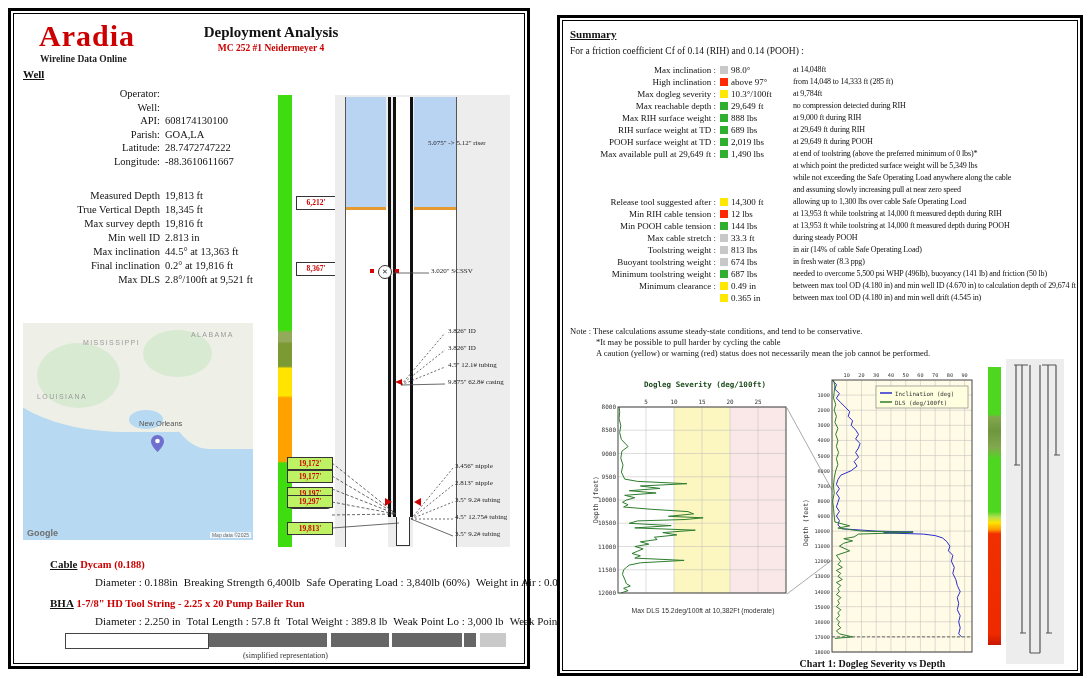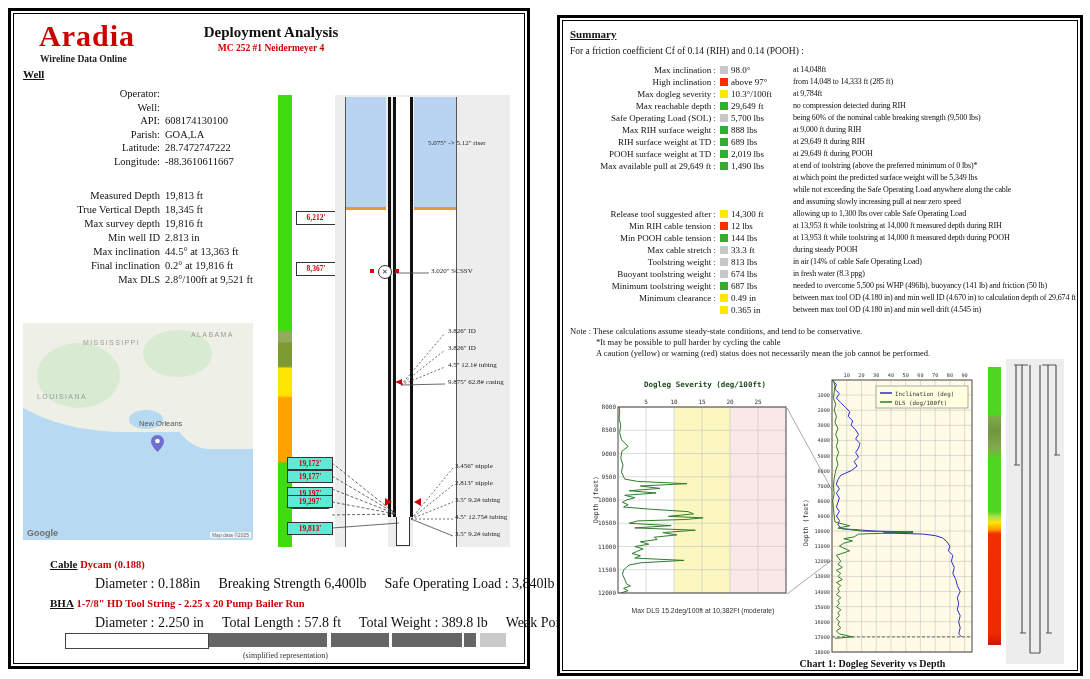--- a/index.html
+++ b/index.html
@@ -36,27 +36,27 @@
   
   #strip{position:absolute;left:267px;top:84px;width:14px;height:452px;}
   .strip-marker{position:absolute;left:285px;width:38px;height:12px;border:1px solid #333;background:#fff;color:#cc0000;font-size:7.5px;font-weight:bold;text-align:center;line-height:12px;}
   #schematic{position:absolute;left:324px;top:84px;width:175px;height:452px;background:#ededed;}
   #schematic .el{position:absolute;}
   .sch-label{font-size:7px;line-height:17px;color:#222;white-space:nowrap;}
   #riser-label{position:absolute;left:417px;top:128px;font-size:7px;color:#222;}
   #valve-label{position:absolute;left:420px;top:256px;font-size:7px;color:#222;}
   #mid-labels{position:absolute;left:437px;top:312px;}
   #br-labels{position:absolute;left:444px;top:447px;}
-  .depth-box{position:absolute;left:276px;width:44px;height:11px;border:1px solid #333;background:#5eead4;color:#cc0000;font-size:7.5px;font-weight:bold;text-align:center;line-height:11px;}
+  .depth-box{position:absolute;left:276px;width:44px;height:11px;border:1px solid #333;background:#bef264;color:#cc0000;font-size:7.5px;font-weight:bold;text-align:center;line-height:11px;}
   #leadersL{position:absolute;left:0;top:0;pointer-events:none;}
   
   #cable-h{position:absolute;left:39px;top:547px;font-size:10.5px;}
   #bha-h{position:absolute;left:39px;top:586px;font-size:10.5px;}
   .red-name{color:#cc0000;font-weight:bold;font-size:10.5px;}
-  .specs{position:absolute;left:84px;display:flex;gap:18px;font-size:14px;white-space:nowrap;}
+  .specs{position:absolute;left:84px;display:flex;gap:6px;font-size:11px;white-space:nowrap;}
   #cable-specs{top:565px;}
   #bha-specs{top:604px;}
   .seg{position:absolute;top:622px;height:14px;}
   .seg.o{background:#fff;border:1px solid #444;}
   .seg.d{background:#666;}
   .seg.l{background:#c9c9c9;}
   #bar-caption{position:absolute;left:54px;top:640px;width:441px;text-align:center;font-size:8px;color:#333;}
   
   #sum-h{position:absolute;left:10px;top:10px;font-size:11px;}
   #sum-intro{position:absolute;left:10px;top:28px;font-size:9.5px;}
@@ -162,21 +162,21 @@
     <svg class="abs" style="left:128px;top:112px" width="13" height="17" viewBox="0 0 13 17">
       <path d="M6.5,0 C2.9,0 0,2.9 0,6.5 C0,11 6.5,17 6.5,17 S13,11 13,6.5 C13,2.9 10.1,0 6.5,0 z" fill="#6f6fd0"></path>
       <circle cx="6.5" cy="6" r="2.3" fill="#fff"></circle>
     </svg>
     <div class="gwm">Google</div>
     <div class="attr">Map data ©2025</div>
   </div>
 
   <div id="strip" style="background: linear-gradient(rgb(63, 221, 15) 0%, rgb(63, 221, 15) 52%, rgb(147, 169, 92) 52.5%, rgb(147, 169, 92) 54.5%, rgb(124, 154, 51) 55%, rgb(124, 154, 51) 60%, rgb(255, 228, 0) 60.5%, rgb(255, 228, 0) 66.5%, rgb(255, 162, 0) 67%, rgb(255, 162, 0) 81%, rgb(63, 221, 15) 81.5%, rgb(63, 221, 15) 100%);"></div>
   <div id="strip-markers">
-      <div class="strip-marker" style="top: 200px;">6,212'</div>
+      <div class="strip-marker" style="top: 185px;">6,212'</div>
       <div class="strip-marker" style="top: 251px;">8,367'</div>
     </div>
 
   <div id="schematic">
     <div class="el" style="left:10px;top:2px;width:1px;height:450px;background:#555"></div>
     <div class="el" style="left:11px;top:112px;width:42px;height:340px;background:#fff"></div>
     <div class="el" style="left:78px;top:112px;width:43px;height:340px;background:#fff"></div>
     <div class="el" style="left:11px;top:2px;width:40px;height:110px;background:#b9d3f3;border-bottom:3px solid #e59a2f"></div>
     <div class="el" style="left:79px;top:2px;width:42px;height:110px;background:#b9d3f3;border-bottom:3px solid #e59a2f"></div>
     <div class="el" style="left:61px;top:2px;width:14px;height:448px;background:#fff"></div>
@@ -298,28 +298,20 @@
         <span class="s-desc">
           <div>at 9,784ft</div>
         </span>
       </div>
       <div class="s-row">
         <span class="s-lbl">Max reachable depth :</span>
         <span class="s-sw" style="background: rgb(47, 174, 47);"></span>
         <span class="s-val">29,649 ft</span>
         <span class="s-desc">
           <div>no compression detected during RIH</div>
-        </span>
-      </div>
-      <div class="s-row">
-        <span class="s-lbl">Safe Operating Load (SOL) :</span>
-        <span class="s-sw" style="background: rgb(200, 200, 200);"></span>
-        <span class="s-val">5,700 lbs</span>
-        <span class="s-desc">
-          <div>being 60% of the nominal cable breaking strength (9,500 lbs)</div>
         </span>
       </div>
       <div class="s-row">
         <span class="s-lbl">Max RIH surface weight :</span>
         <span class="s-sw" style="background: rgb(47, 174, 47);"></span>
         <span class="s-val">888 lbs</span>
         <span class="s-desc">
           <div>at 9,000 ft during RIH</div>
         </span>
       </div>

